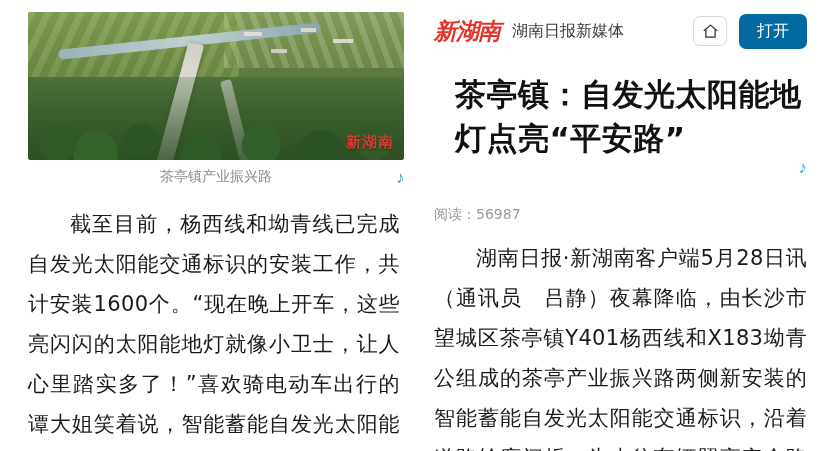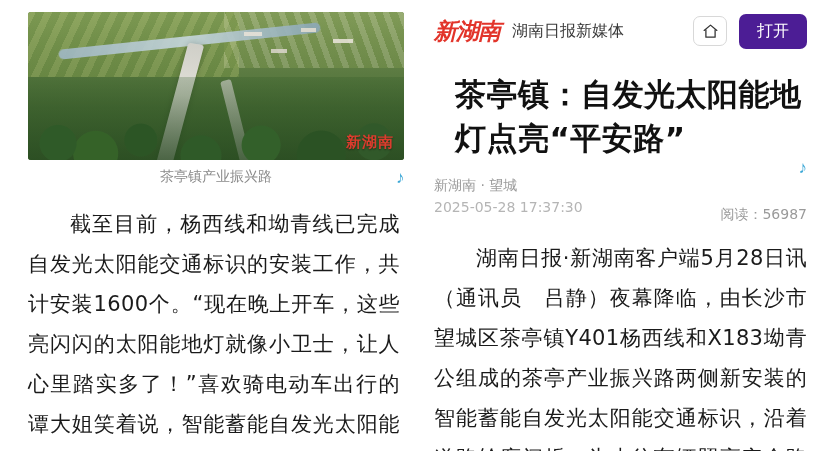--- a/index.html
+++ b/index.html
@@ -170,21 +170,21 @@
   .top-spacer { flex: 1; }
   .home-btn {
     width: 34px; height: 30px;
     border: 1px solid #d8d8d8;
     border-radius: 7px;
     display: flex; align-items: center; justify-content: center;
     background: #fff;
     cursor: pointer;
   }
   .open-btn {
-    background: #4c1d95;
+    background: #0369a1;
     color: #fff;
     border: none;
     border-radius: 7px;
     padding: 7px 18px;
     font-size: 16px;
     font-family: "DejaVu Sans", sans-serif;
     cursor: pointer;
     white-space: nowrap;
   }
 
@@ -282,24 +282,20 @@
           <path d="M3 10.5 12 3l9 7.5"></path>
           <path d="M5.5 9.8V20h13V9.8"></path>
         </svg>
       </span>
       <button class="open-btn">打开</button>
     </div>
 
     <div class="headline">茶亭镇：自发光太阳能地灯点亮“平安路”</div>
 
     <div class="meta">
-      <div class="meta-left">
-        <div class="meta-source">新湖南 · 望城</div>
-        <div class="meta-time">2025-05-28 17:37:30</div>
-      </div>
       <div class="meta-reads">阅读：56987</div>
     </div>
 
     <div class="music-note-right">♪</div>
 
     <div class="right-body">湖南日报·新湖南客户端5月28日讯（通讯员　吕静）夜幕降临，由长沙市望城区茶亭镇Y401杨西线和X183坳青公组成的茶亭产业振兴路两侧新安装的智能蓄能自发光太阳能交通标识，沿着道路轮廓闪烁，为来往车辆照亮安全路径。近</div>
   </div>
 
 </div>
 

